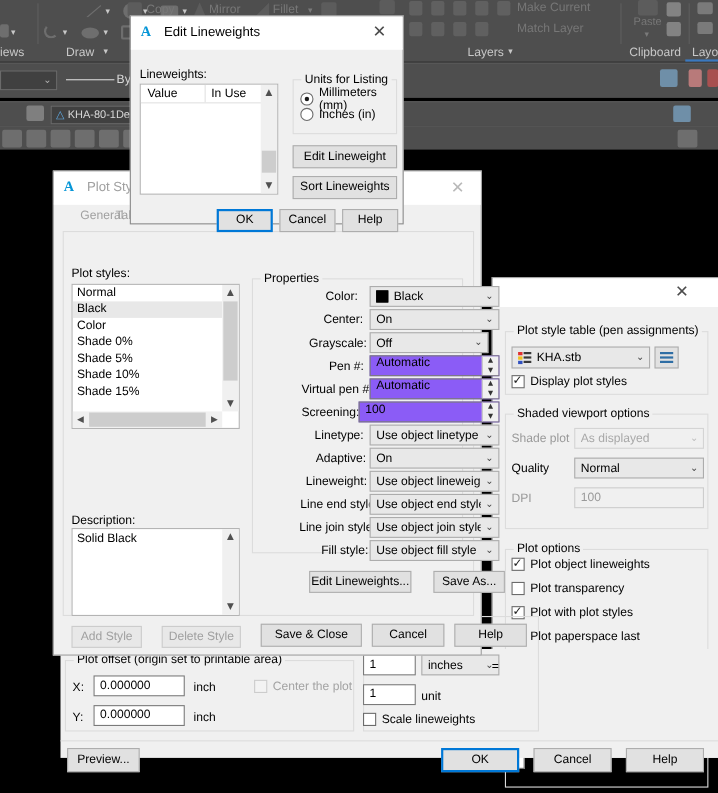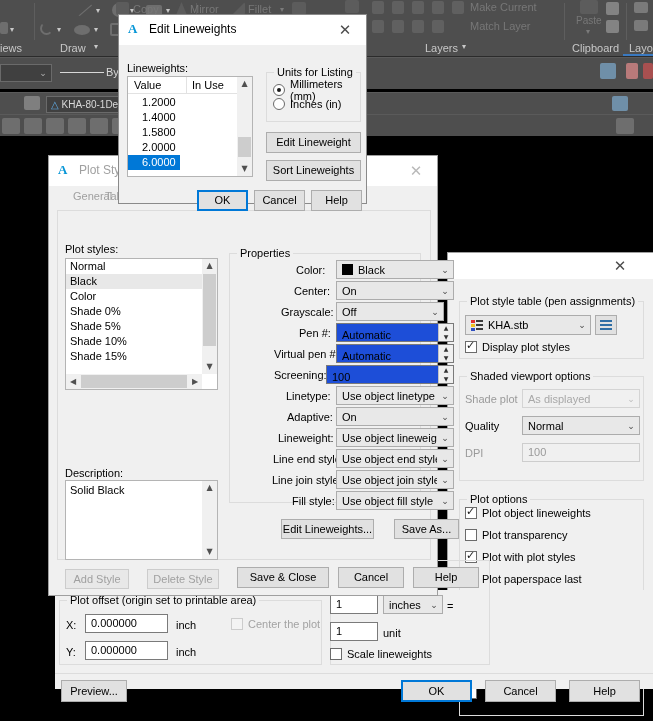--- a/index.html
+++ b/index.html
@@ -106,22 +106,22 @@
   .combo.dis { background:#f0f0f0; border-color:#d4d4d4; color:#a8a8a8; }
   .combo .cv { flex:1; overflow:hidden; white-space:nowrap; }
   .combo .carrow {
     width:16px; text-align:center; font-size:9px; color:#4a4a4a;
     font-family:"DejaVu Sans", sans-serif;
   }
   .combo.dis .carrow { color:#bdbdbd; }
 
   
   .spin {
-    position:absolute; background:#1d4ed8; border:1px solid #7a7a7a;
-    font-size:11px; display:flex; align-items:flex-end; color:#000;
+    position:absolute; background:#8b5cf6; border:1px solid #7a7a7a;
+    font-size:11px; display:flex; align-items:flex-start; color:#000;
   }
   .spin .sv { flex:1; padding-left:5px; overflow:hidden; white-space:nowrap; }
   .spin .sbtns {
     width:15px; height:100%; border-left:1px solid #c4c4c4;
     background:#f0f0f0; display:flex; flex-direction:column;
   }
   .spin .sbtns div {
     flex:1; font-size:6px; line-height:1; text-align:center;
     color:#333; display:flex; align-items:center; justify-content:center;
     font-family:"DejaVu Sans", sans-serif;
@@ -421,21 +421,21 @@
   <span class="lbl" style="left:121px;top:56px;">inch</span>
   <div class="cbx dis" style="left:176px;top:28px;">
     <span class="box"></span>
     <span>Center the plot</span>
   </div>
 
   <div class="gbox" style="left:275px;top:-30px;width:160px;height:105px;"></div>
   <div class="txt" style="left:275px;top:5px;width:48px;height:19px;">
     <span>1</span>
   </div>
-  <div class="combo" style="left:328px;top:5px;width:60px;height:19px;">
+  <div class="combo" style="left:328px;top:5px;width:71px;height:19px;">
     <span class="cv">inches</span>
     <span class="carrow">⌄</span>
   </div>
   <span class="lbl" style="left:392px;top:10px;">=</span>
   <div class="txt" style="left:275px;top:32px;width:48px;height:19px;">
     <span>1</span>
   </div>
   <span class="lbl" style="left:328px;top:37px;">unit</span>
   <div class="cbx" style="left:275px;top:58px;align-items:flex-end;">
     <span class="box"></span>
@@ -624,27 +624,20 @@
   <div class="dlg-body">
     <span class="lbl" style="left:8px;top:17px;">Lineweights:</span>
 
     <div class="listbox" style="left:8px;top:31px;width:126px;height:101px;">
       <div class="lb-head">
         <span style="left:6px;">Value</span>
         <span style="left:64px;">In Use</span>
         <div class="vdiv" style="left:58px;"></div>
         <div class="vdiv" style="left:110px;"></div>
       </div>
-      <div style="position:absolute;left:0;top:18px;right:15px;bottom:0;overflow:hidden;">
-        <div class="row" style="padding-left:14px;">1.2000</div>
-        <div class="row" style="padding-left:14px;">1.4000</div>
-        <div class="row" style="padding-left:14px;">1.5800</div>
-        <div class="row" style="padding-left:14px;">2.0000</div>
-        <div class="row sel-blue" style="padding-left:14px;width:52px;">6.0000</div>
-      </div>
       <div class="vsb">
         <div class="arr up">▲</div>
         <div class="thumb" style="top:60px;height:20px;background:#cdcdcd;"></div>
         <div class="arr dn">▼</div>
       </div>
     </div>
 
     <div class="gbox" style="left:147px;top:27px;width:95px;height:50px;">
       <span class="g-lbl">Units for Listing</span>
     </div>

